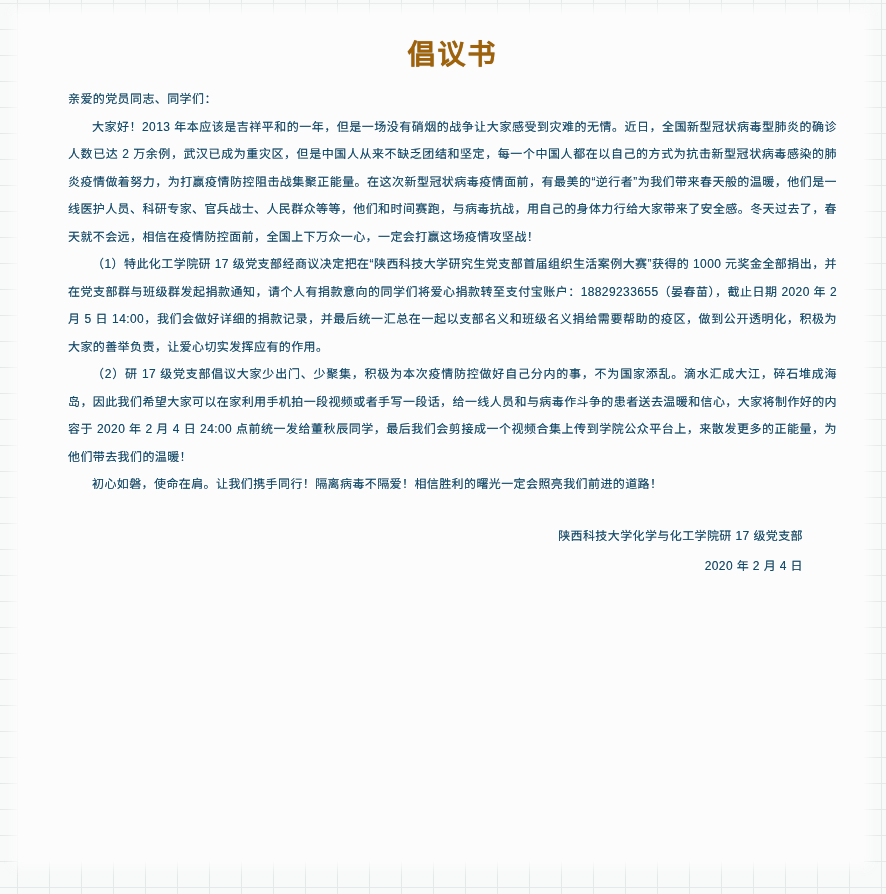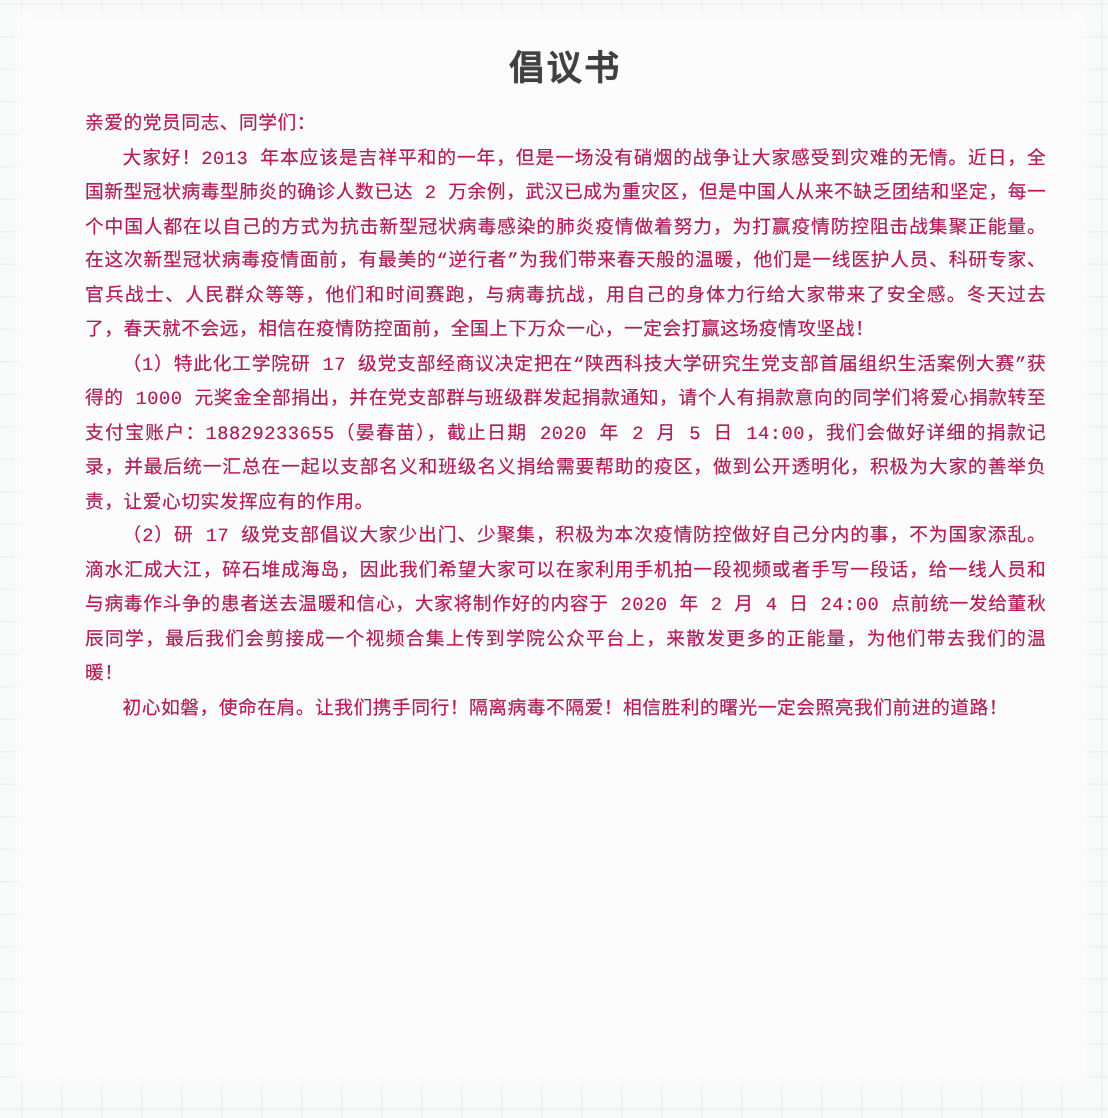--- a/index.html
+++ b/index.html
@@ -29,33 +29,32 @@
     height: 848px;
     background: #fcfcfc;
     box-shadow: 0 0 10px 6px rgba(252,252,252,0.95);
     box-sizing: border-box;
     padding: 18px 27px 0 50px;
   }
   .doc-title {
     text-align: center;
     font-size: 28px;
     font-weight: bold;
-    color: #404040;
+    color: #a16207;
     letter-spacing: 2px;
     margin: 0 0 14px 0;
     text-shadow: 0 0 0.7px rgba(45,45,45,0.55);
   }
   .doc-body {
-    font-size: 15px;
+    font-size: 12px;
     line-height: 27.5px;
-    color: #be185d;
+    color: #0c4a6e;
     text-align: justify;
     letter-spacing: 0.4px;
     text-shadow: 0 0 0.6px rgba(58,58,58,0.5);
-    font-family: Liberation Mono, monospace;
   }
   .salutation {
     margin: 0;
   }
   .para {
     margin: 0;
     text-indent: 2em;
   }
   .signature-block {
     margin-top: 22px;
@@ -72,15 +71,19 @@
 
 <div class="canvas">
   <div class="page">
     <h1 class="doc-title">倡议书</h1>
     <div class="doc-body">
       <p class="salutation">亲爱的党员同志、同学们：</p>
       <p class="para">大家好！2013 年本应该是吉祥平和的一年，但是一场没有硝烟的战争让大家感受到灾难的无情。近日，全国新型冠状病毒型肺炎的确诊人数已达 2 万余例，武汉已成为重灾区，但是中国人从来不缺乏团结和坚定，每一个中国人都在以自己的方式为抗击新型冠状病毒感染的肺炎疫情做着努力，为打赢疫情防控阻击战集聚正能量。在这次新型冠状病毒疫情面前，有最美的“逆行者”为我们带来春天般的温暖，他们是一线医护人员、科研专家、官兵战士、人民群众等等，他们和时间赛跑，与病毒抗战，用自己的身体力行给大家带来了安全感。冬天过去了，春天就不会远，相信在疫情防控面前，全国上下万众一心，一定会打赢这场疫情攻坚战！</p>
       <p class="para">（1）特此化工学院研 17 级党支部经商议决定把在“陕西科技大学研究生党支部首届组织生活案例大赛”获得的 1000 元奖金全部捐出，并在党支部群与班级群发起捐款通知，请个人有捐款意向的同学们将爱心捐款转至支付宝账户：18829233655（晏春苗），截止日期 2020 年 2 月 5 日 14:00，我们会做好详细的捐款记录，并最后统一汇总在一起以支部名义和班级名义捐给需要帮助的疫区，做到公开透明化，积极为大家的善举负责，让爱心切实发挥应有的作用。</p>
       <p class="para">（2）研 17 级党支部倡议大家少出门、少聚集，积极为本次疫情防控做好自己分内的事，不为国家添乱。滴水汇成大江，碎石堆成海岛，因此我们希望大家可以在家利用手机拍一段视频或者手写一段话，给一线人员和与病毒作斗争的患者送去温暖和信心，大家将制作好的内容于 2020 年 2 月 4 日 24:00 点前统一发给董秋辰同学，最后我们会剪接成一个视频合集上传到学院公众平台上，来散发更多的正能量，为他们带去我们的温暖！</p>
       <p class="para">初心如磐，使命在肩。让我们携手同行！隔离病毒不隔爱！相信胜利的曙光一定会照亮我们前进的道路！</p>
+      <div class="signature-block">
+        <p class="signature-line">陕西科技大学化学与化工学院研 17 级党支部</p>
+        <p class="date-line">2020 年 2 月 4 日</p>
+      </div>
     </div>
   </div>
 </div>
 
 </body></html>

